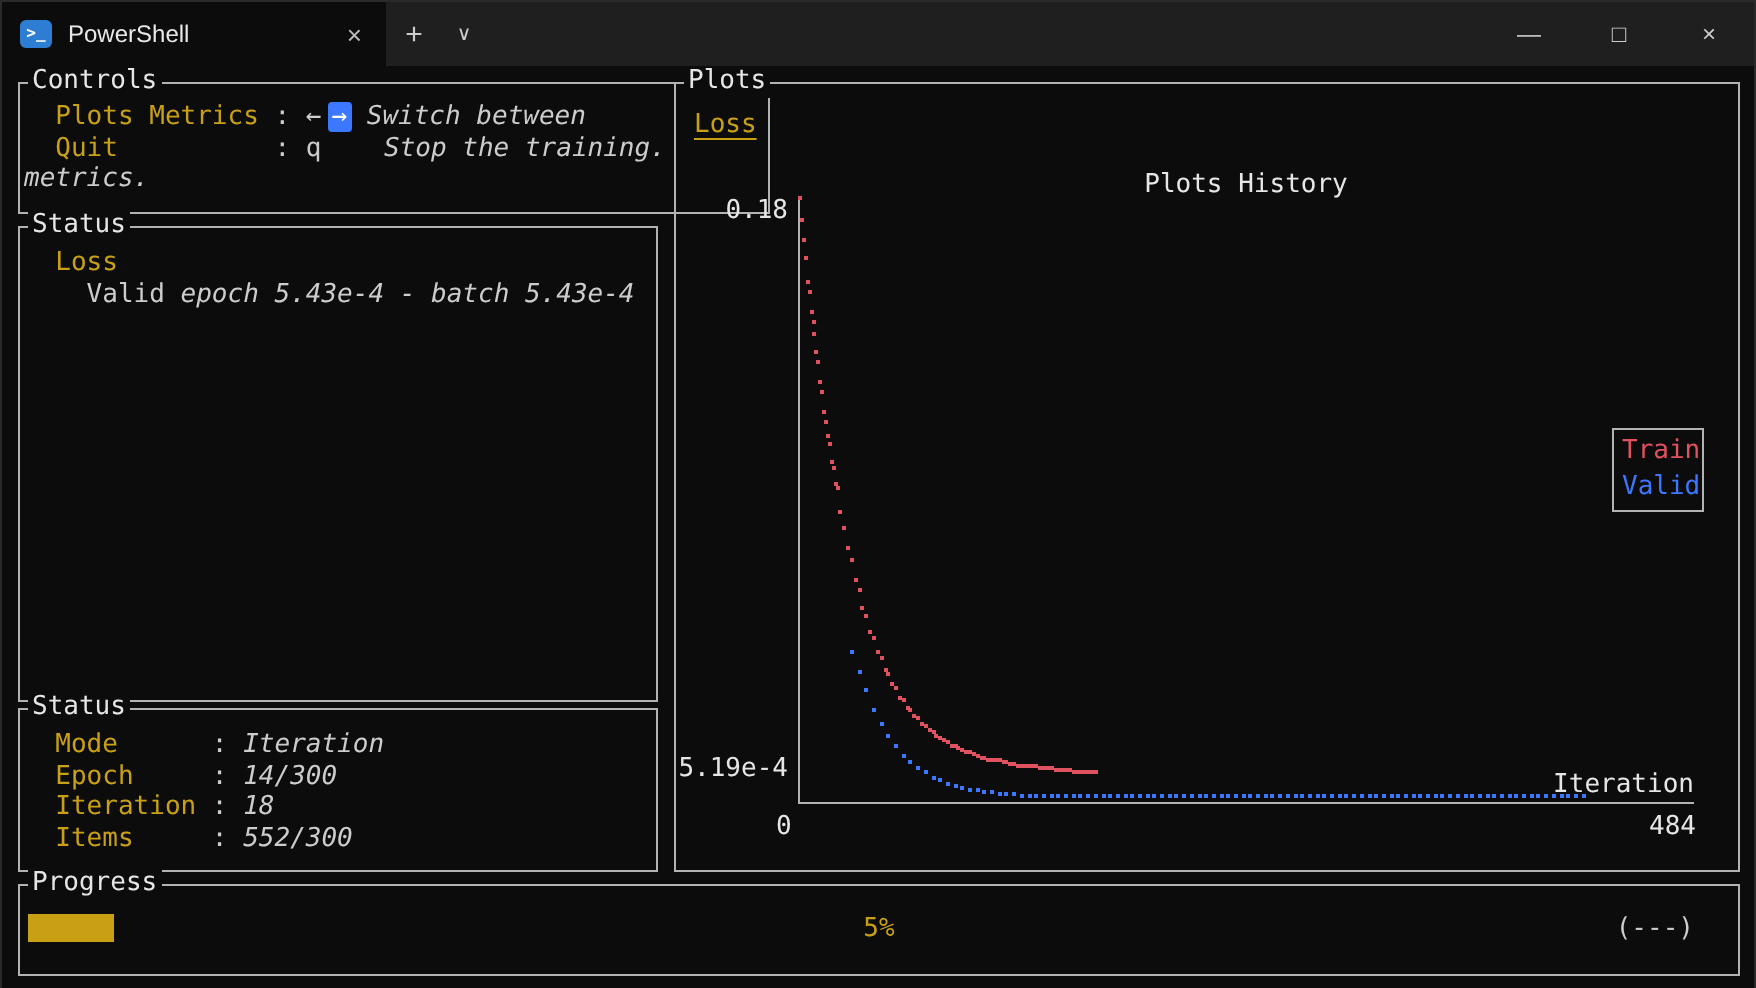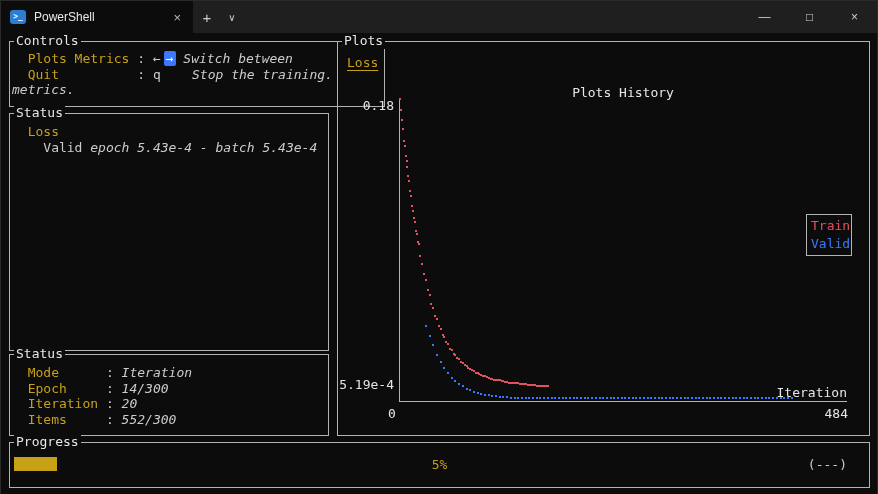--- a/index.html
+++ b/index.html
@@ -117,21 +117,21 @@
     <div class="panel p-metrics">
       <span class="panel-title">Status</span>
       <div class="line"><span class="y">  Loss</span></div>
       <div class="line"><span>    Valid </span><span class="it">epoch 5.43e-4 - batch 5.43e-4</span></div>
     </div>
 
     <div class="panel p-status">
       <span class="panel-title">Status</span>
       <div class="line"><span class="y">  Mode</span><span>      : </span><span class="it">Iteration</span></div>
       <div class="line"><span class="y">  Epoch</span><span>     : </span><span class="it">14/300</span></div>
-      <div class="line"><span class="y">  Iteration</span><span> : </span><span class="it">20</span></div>
+      <div class="line"><span class="y">  Iteration</span><span> : </span><span class="it">18</span></div>
       <div class="line"><span class="y">  Items</span><span>     : </span><span class="it">552/300</span></div>
     </div>
 
     <div class="panel p-plots">
       <span class="panel-title">Plots</span>
       <div class="metric-tab">Loss</div>
       <div class="chart-title">Plots History</div>
       <div class="ytick ytick-top">0.18</div>
       <div class="ytick ytick-bottom">5.19e-4</div>
       <div class="plot-area">

